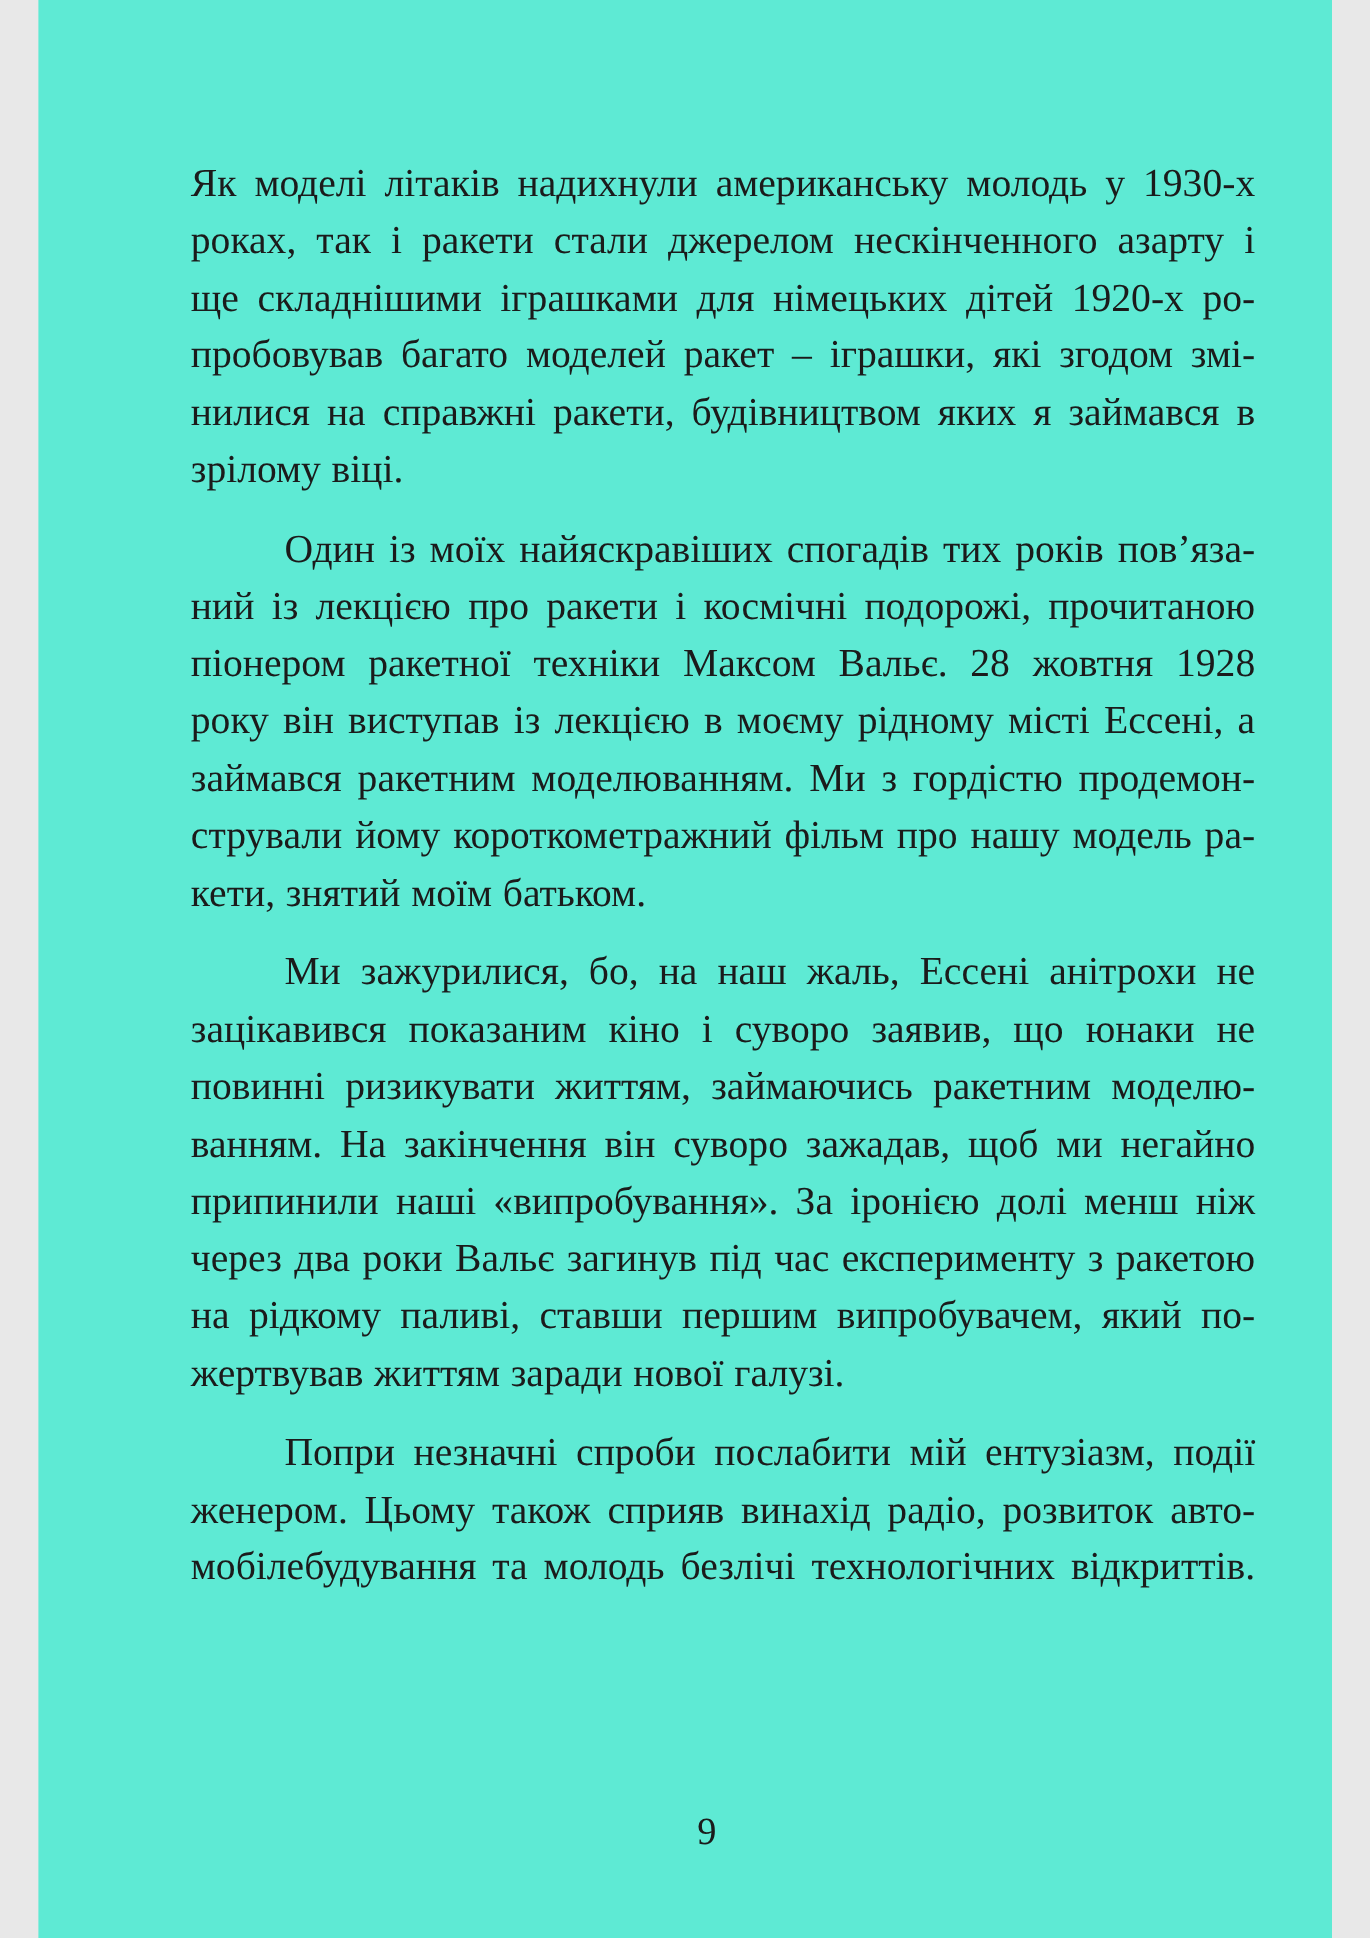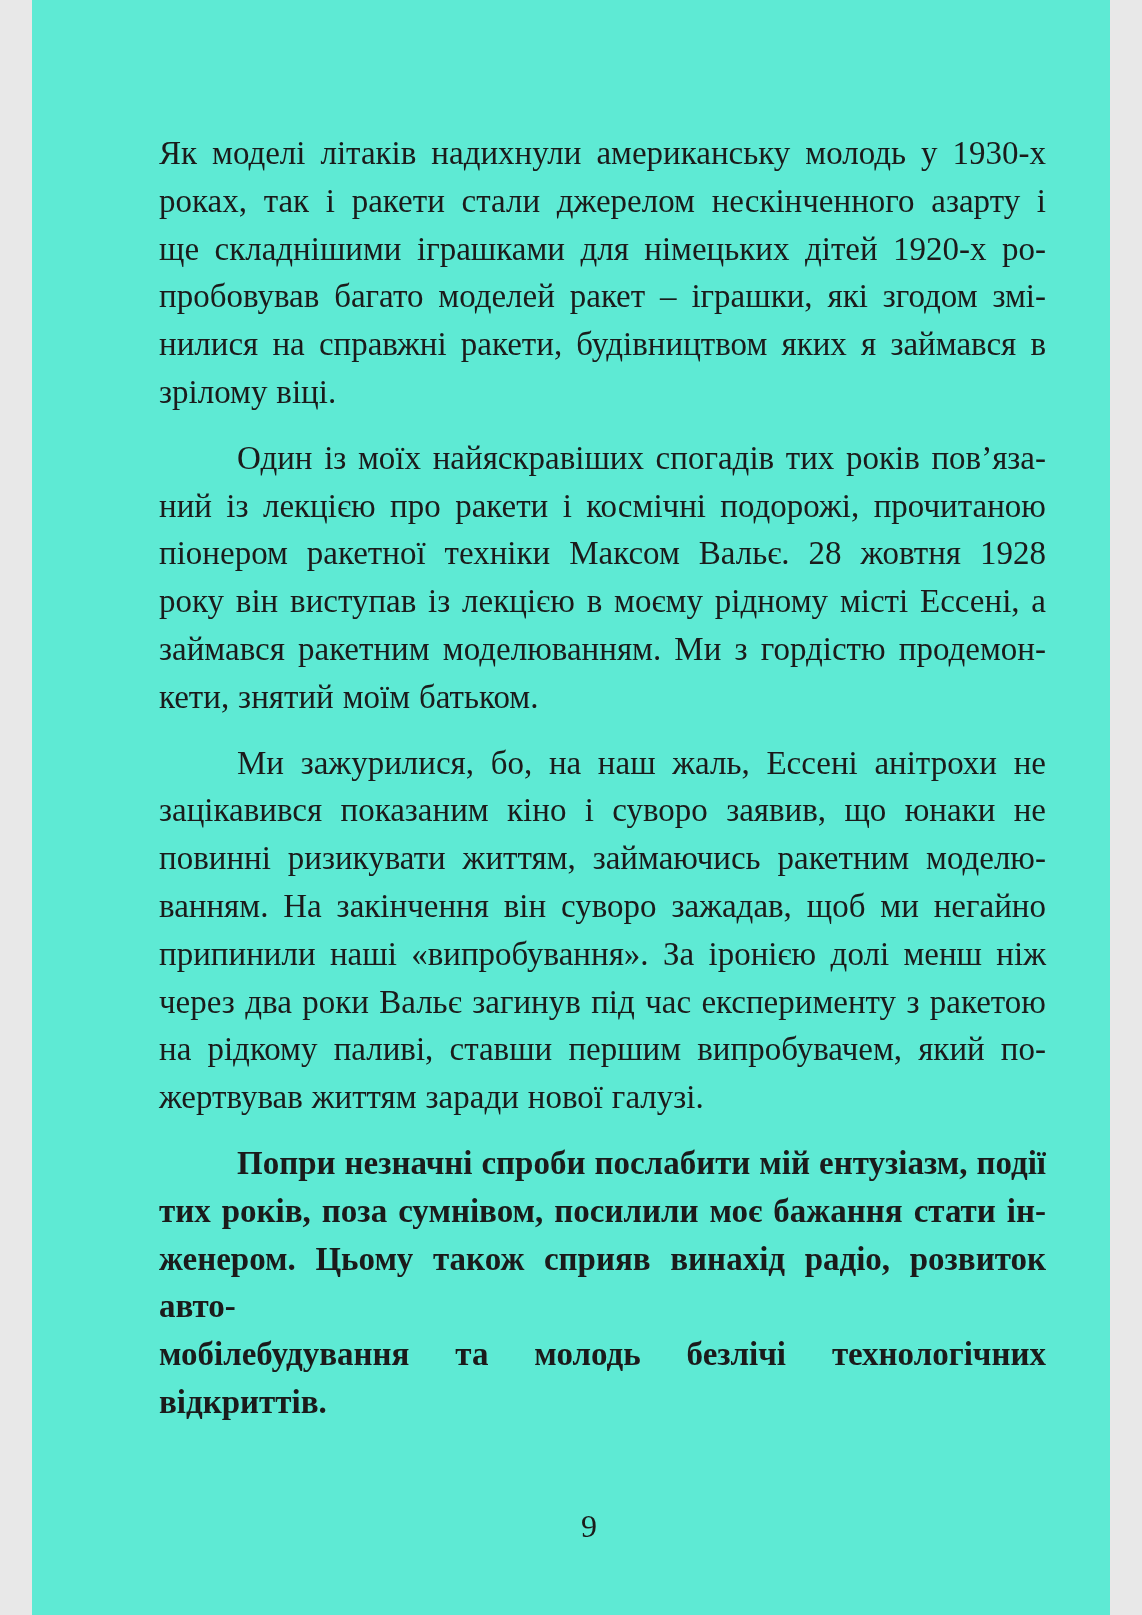--- a/index.html
+++ b/index.html
@@ -13,21 +13,21 @@
     color: #1b1b1b;
     overflow: hidden;
   }
   .text-block {
     position: absolute;
     left: 127px;
     top: 130px;
     width: 887px;
   }
   .paragraph { margin: 0 0 18px 0; }
-  .paragraph:last-child { margin-bottom: 0; font-weight: bold; }
+  .paragraph:last-child { margin-bottom: 0; }
   .text-line {
     font-size: 33px;
     line-height: 47.8px;
     text-align: justify;
     text-align-last: justify;
     text-justify: inter-word;
     word-spacing: 0.02em;
   }
   .text-line.para-end {
     text-align-last: left;
@@ -62,37 +62,37 @@
       <div class="text-line">нилися на справжні ракети, будівництвом яких я займався в</div>
       <div class="text-line para-end">зрілому віці.</div>
     </div>
 
     <div class="paragraph indented">
       <div class="text-line">Один із моїх найяскравіших спогадів тих років пов’яза-</div>
       <div class="text-line">ний із лекцією про ракети і космічні подорожі, прочитаною</div>
       <div class="text-line">піонером ракетної техніки Максом Вальє. 28 жовтня 1928</div>
       <div class="text-line">року він виступав із лекцією в моєму рідному місті Ессені, а</div>
       <div class="text-line">займався ракетним моделюванням. Ми з гордістю продемон-</div>
+      <div class="text-line">стрували йому короткометражний фільм про нашу модель ра-</div>
       <div class="text-line para-end">кети, знятий моїм батьком.</div>
     </div>
 
     <div class="paragraph indented">
       <div class="text-line">Ми зажурилися, бо, на наш жаль, Ессені анітрохи не</div>
       <div class="text-line">зацікавився показаним кіно і суворо заявив, що юнаки не</div>
       <div class="text-line">повинні ризикувати життям, займаючись ракетним моделю-</div>
       <div class="text-line">ванням. На закінчення він суворо зажадав, щоб ми негайно</div>
       <div class="text-line">припинили наші «випробування». За іронією долі менш ніж</div>
       <div class="text-line">через два роки Вальє загинув під час експерименту з ракетою</div>
       <div class="text-line">на рідкому паливі, ставши першим випробувачем, який по-</div>
       <div class="text-line para-end">жертвував життям заради нової галузі.</div>
     </div>
 
     <div class="paragraph indented">
       <div class="text-line">Попри незначні спроби послабити мій ентузіазм, події</div>
-      <div class="text-line">тих років, поза сумнівом, посилили моє бажання стати ін-</div>
       <div class="text-line">женером. Цьому також сприяв винахід радіо, розвиток авто-</div>
       <div class="text-line">мобілебудування та молодь безлічі технологічних відкриттів.</div>
     </div>
 
   </main>
 
   <footer class="page-number-wrap">
     <span class="page-number">9</span>
   </footer>
 </div>

